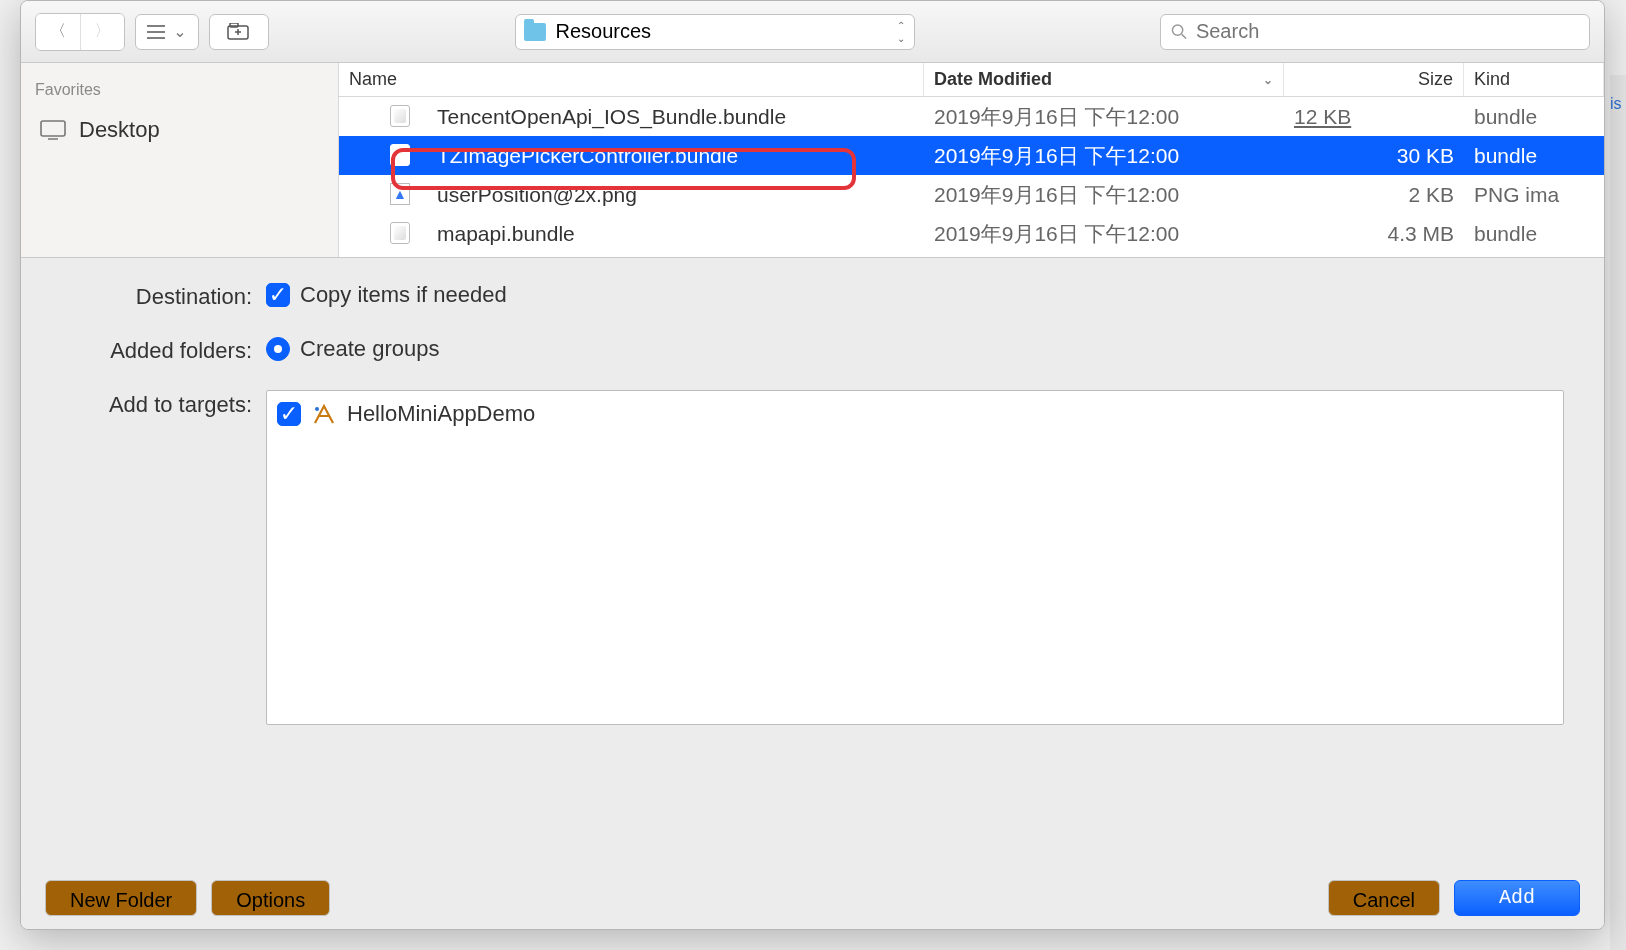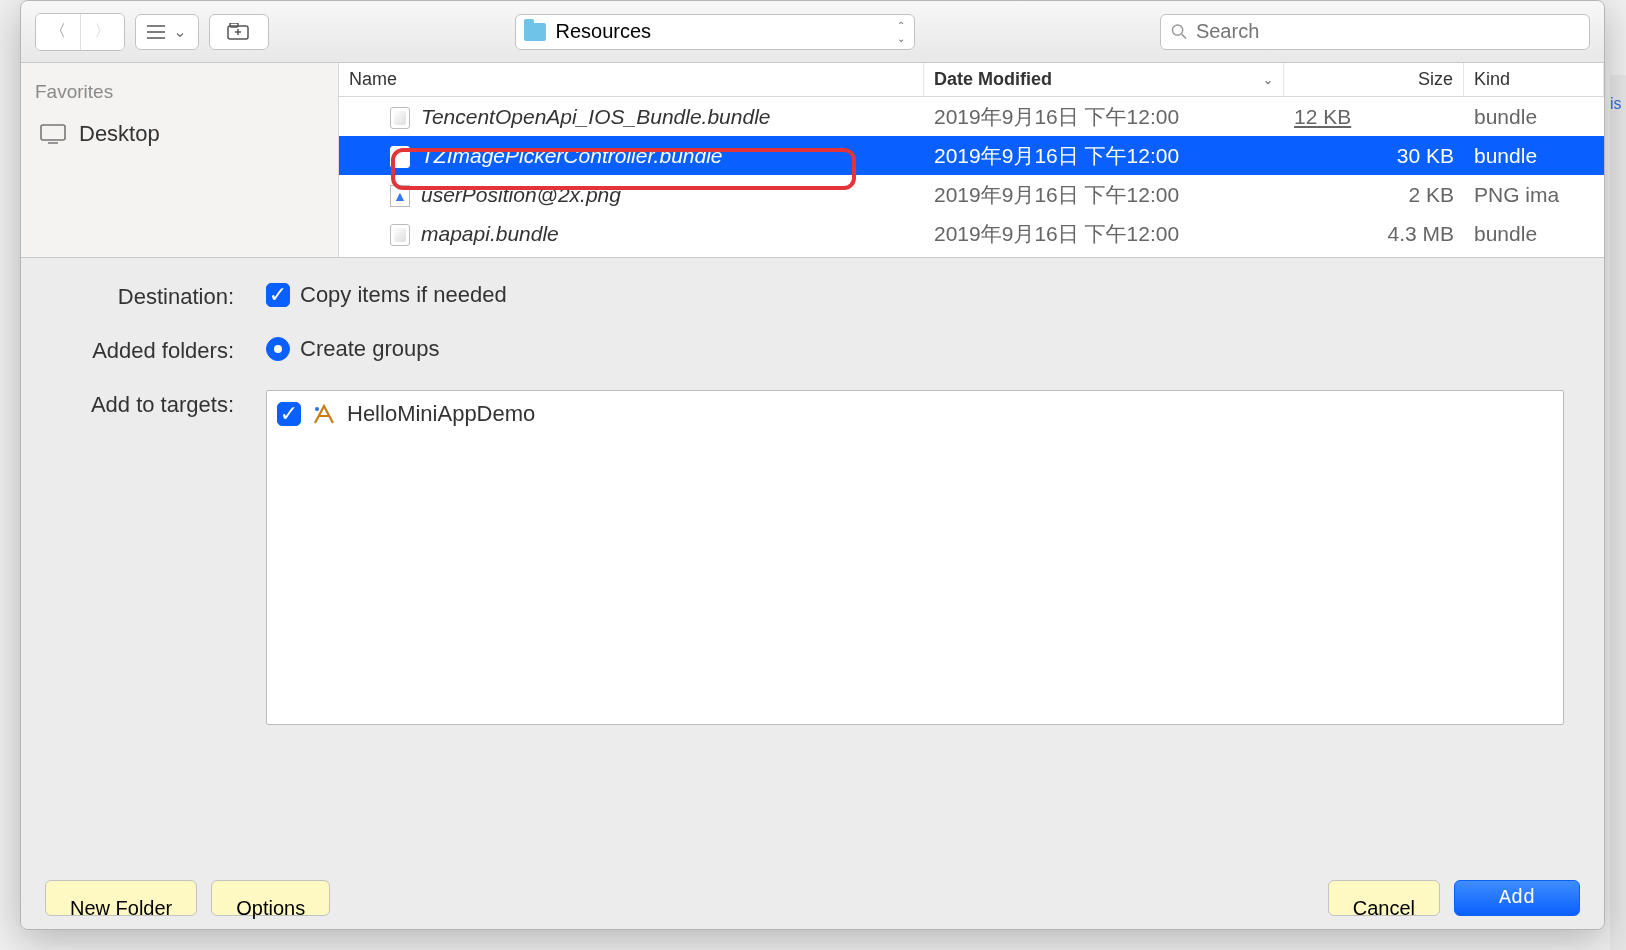--- a/index.html
+++ b/index.html
@@ -107,21 +107,21 @@
       border-bottom: 1px solid #c9c9c9;
     }
     .sidebar {
       width: 318px;
       background: #f4f3f2;
       border-right: 1px solid #d7d7d7;
       padding-top: 14px;
     }
     .sidebar-heading {
       color: #8a8a8a;
-      font-size: 19px;
+      font-size: 16px;
       font-weight: 500;
       padding: 4px 14px 10px;
     }
     .sidebar-item {
       display: flex;
       align-items: center;
       gap: 12px;
       padding: 8px 18px;
       font-size: 22px;
       color: #333;
@@ -147,41 +147,41 @@
     .row {
       display: grid;
       grid-template-columns: 1fr 360px 180px 140px;
       height: 39px;
       align-items: center;
       font-size: 21px;
       color: #333;
     }
     .row > div { padding: 0 10px; white-space:nowrap; overflow:hidden; text-overflow:clip;}
     .row.selected { background: #0a60ff; color: #fff; }
-    .row .name-cell { display:flex; align-items:flex-end; gap:10px; padding-left:50px;font-style:italic;}
+    .row .name-cell { display:flex; align-items:flex-start; gap:26px; padding-left:50px;}
     .file-ico { width:22px;height:22px;display:flex;align-items:center;justify-content:center;}
     .bundle-ico { width:20px;height:22px; border:1px solid #bbb;border-radius:3px;background:#fff;position:relative;}
     .bundle-ico::after{content:"";position:absolute;inset:3px;border-radius:2px;background:linear-gradient(135deg,#fff,#ddd);}
     .row.selected .bundle-ico{border-color:#fff;}
     .row.selected .bundle-ico::after{background:#fff;}
     .png-ico { width:20px;height:22px;border:1px solid #bbb;background:#fff;display:flex;align-items:center;justify-content:center;color:#3478f6;font-size:14px;}
     .highlight-box { position:absolute; border:4px solid #e3343a; border-radius:12px; pointer-events:none;}
     .size-cell, .kind-cell { color:#666;}
     .row.selected .size-cell, .row.selected .kind-cell, .row.selected .date-cell{ color:#fff;}
     .date-cell{color:#666;}
     
     .options-pane {
       flex:1;
       background: #ececec;
       display:flex;
       flex-direction:column;
       padding: 24px 40px 0;
     }
     .opt-row { display:flex; align-items:flex-start; margin-bottom: 18px;}
-    .opt-label { width: 205px; text-align:right; font-size:22px; color:#333; padding-right:32px; padding-top:2px;}
+    .opt-label { width: 205px; text-align:right; font-size:22px; color:#333; padding-right:14px; padding-top:2px;}
     .opt-content { flex:1; font-size:22px; color:#333;}
     .check-line, .radio-line { display:flex; align-items:center; gap:10px; margin-bottom:10px;}
     .mac-check {
       width:24px;height:24px;border-radius:5px;border:1px solid #b0b0b0;background:#fff;display:flex;align-items:center;justify-content:center;cursor:pointer;
     }
     .mac-check.checked { background:#0a60ff;border-color:#0a60ff;color:#fff;}
     .mac-radio {
       width:24px;height:24px;border-radius:50%;border:1px solid #b0b0b0;background:#fff;display:flex;align-items:center;justify-content:center;cursor:pointer;
     }
     .mac-radio.checked { background:#0a60ff;border-color:#0a60ff;}
@@ -195,21 +195,21 @@
     .bottom-bar {
       height: 64px;
       background: #ececec;
       display:flex;
       align-items:center;
       padding: 0 24px;
       gap: 14px;
       border-top:1px solid #ececec;
     }
     .mac-btn {
-      height:36px;padding:16px 24px;border:1px solid #c2c2c2;border-radius:6px;background:#fef9c3;font-size:20px;cursor:pointer;
+      height:36px;padding:8px 24px;border:1px solid #c2c2c2;border-radius:6px;background:#a16207;font-size:20px;cursor:pointer;
     }
     .mac-btn.primary { background:linear-gradient(#3f8dff,#0a60ff); color:#fff; border-color:#0a60ff; padding:0 44px;font-family:Liberation Mono, monospace;}
     .flex-spacer{flex:1;}
     .chev{font-size:16px;color:#7a7a7a;}
     .bg-strip{position:absolute;right:0;top:75px;bottom:0;width:16px;background:#e6e6e6;color:#2f6fd6;font-size:16px;padding-top:20px;}
   </style>
 </head>
 <body>
 
 <div class="bg-strip">is</div>

